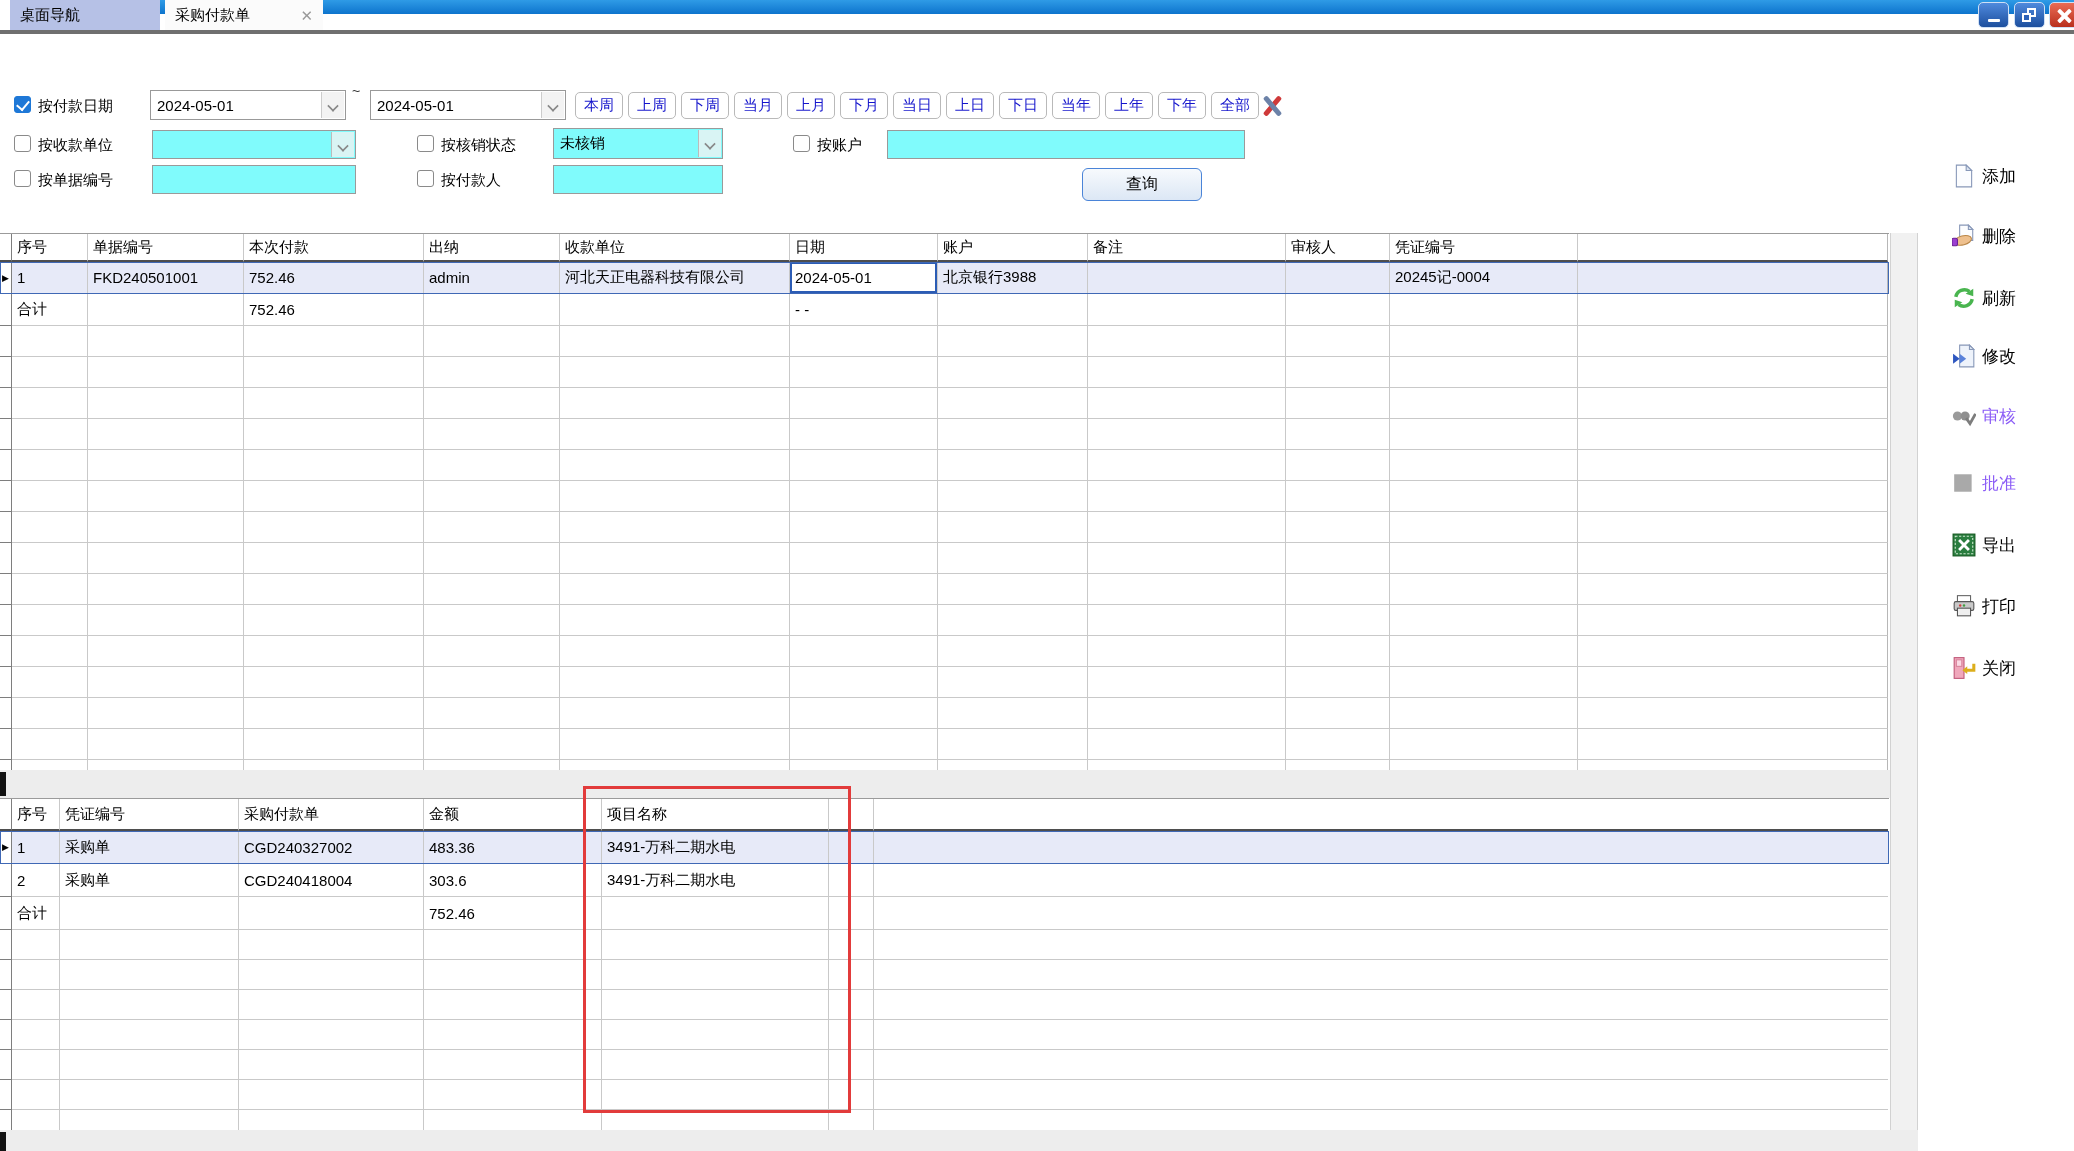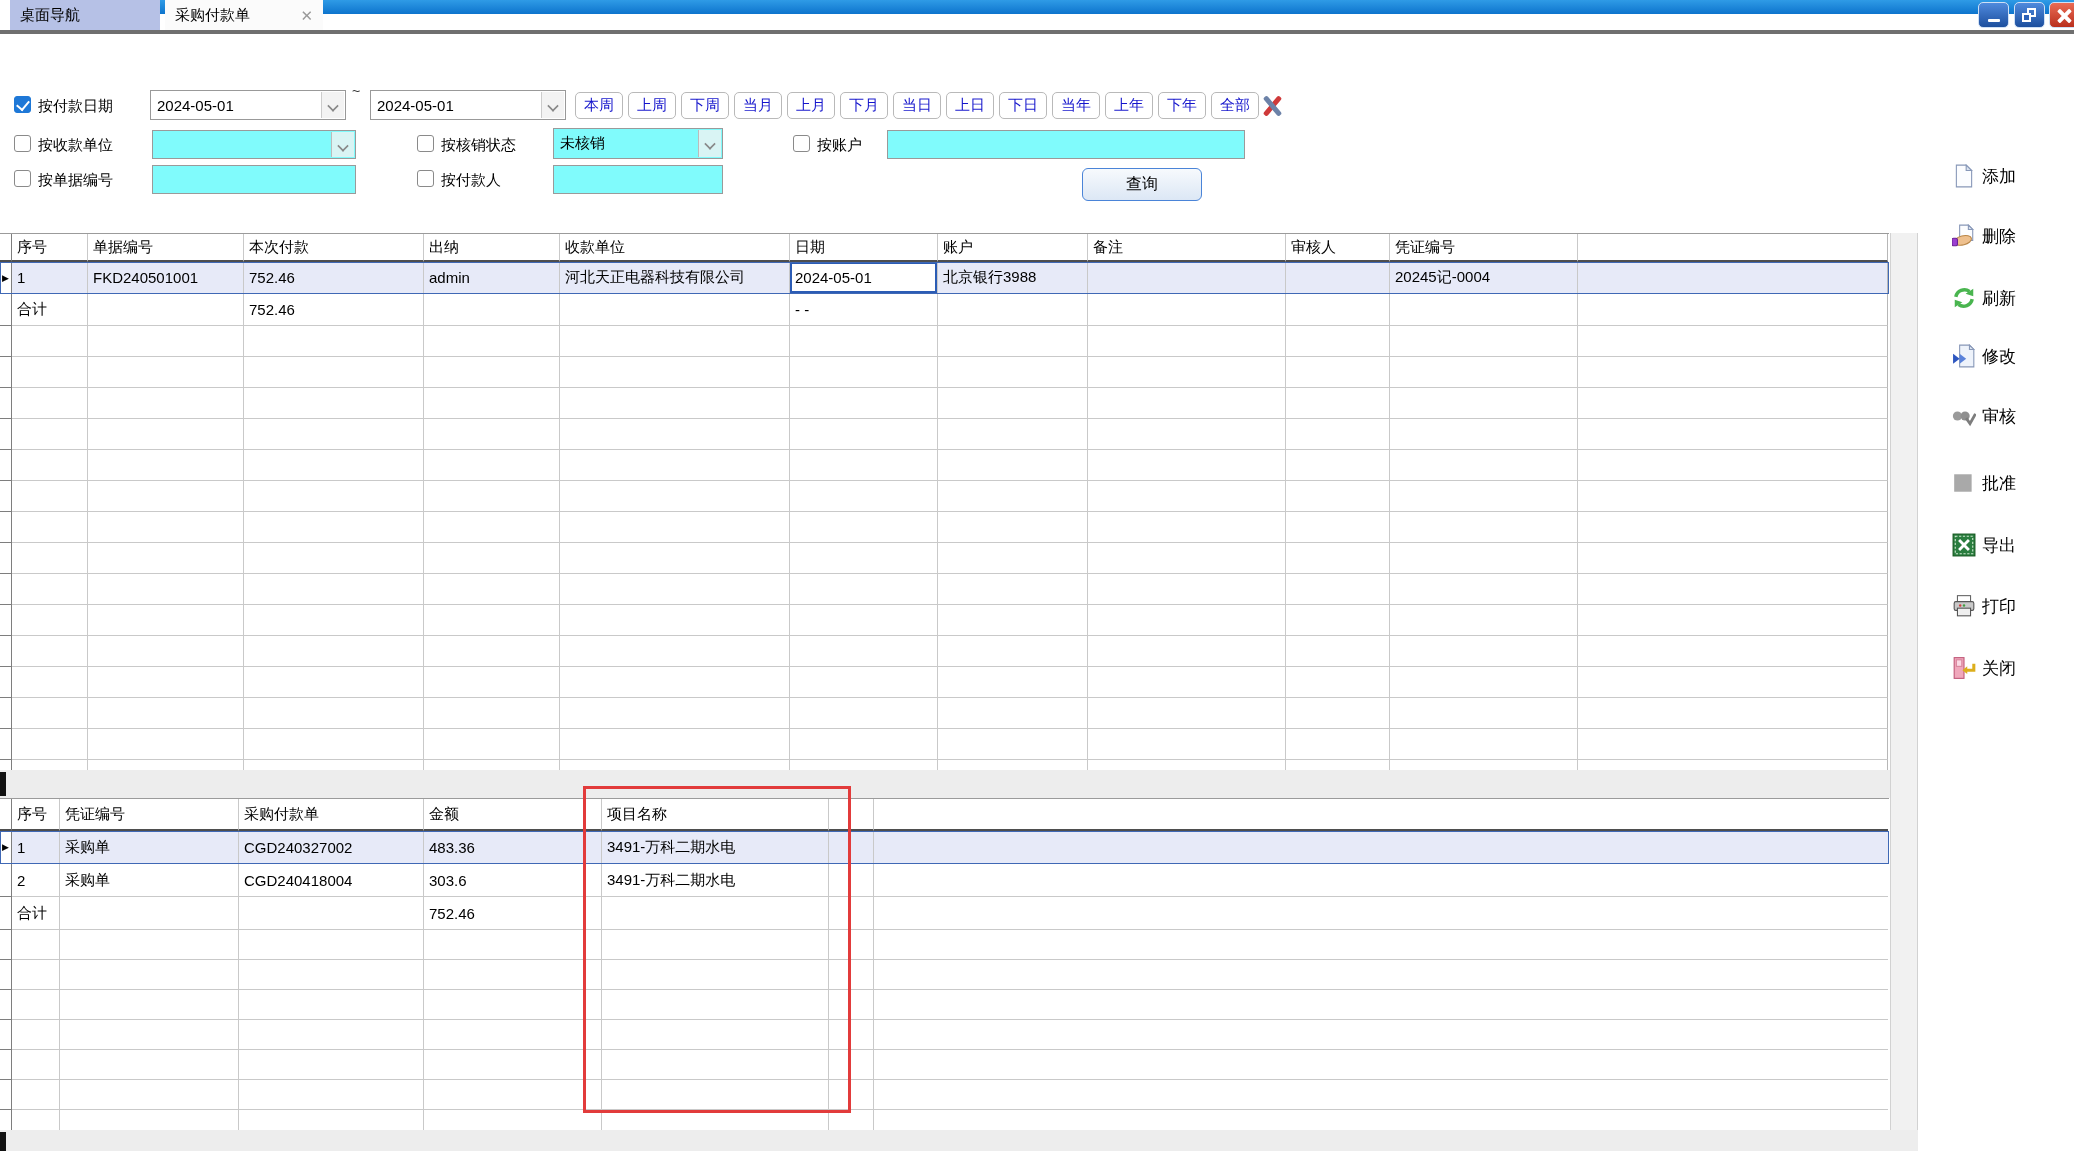--- a/index.html
+++ b/index.html
@@ -72,21 +72,21 @@
   .gap-strip { position:absolute; left:0; width:1918px; background:#ededed; }
   .vscroll { position:absolute; left:1890px; top:233px; width:28px; height:897px;
              background:#f1f1f1; border-left:1px solid #d2d2d2; border-right:1px solid #d2d2d2; }
   .black-mark { position:absolute; left:0; width:6px; background:#111; }
 
   
   .sidebar { position:absolute; left:1920px; top:34px; width:154px; height:1117px; background:#fff; }
   .side-btn { position:absolute; left:32px; display:flex; align-items:center; gap:6px;
               height:30px; cursor:pointer;margin-top:29px; }
   .side-btn .slabel { font-size:17px; }
-  .side-btn.disabled .slabel { color:#000000; }
+  .side-btn.disabled .slabel { color:#8b5cf6; }
   .sicon { width:24px; height:24px; flex:none; }
 
   
   .red-rect { position:absolute; left:583px; top:786px; width:268px; height:327px;
               border:3px solid #e23b3b; pointer-events:none; z-index:50; }
 </style>
 </head>
 <body>
 
 <div class="titlebar">

